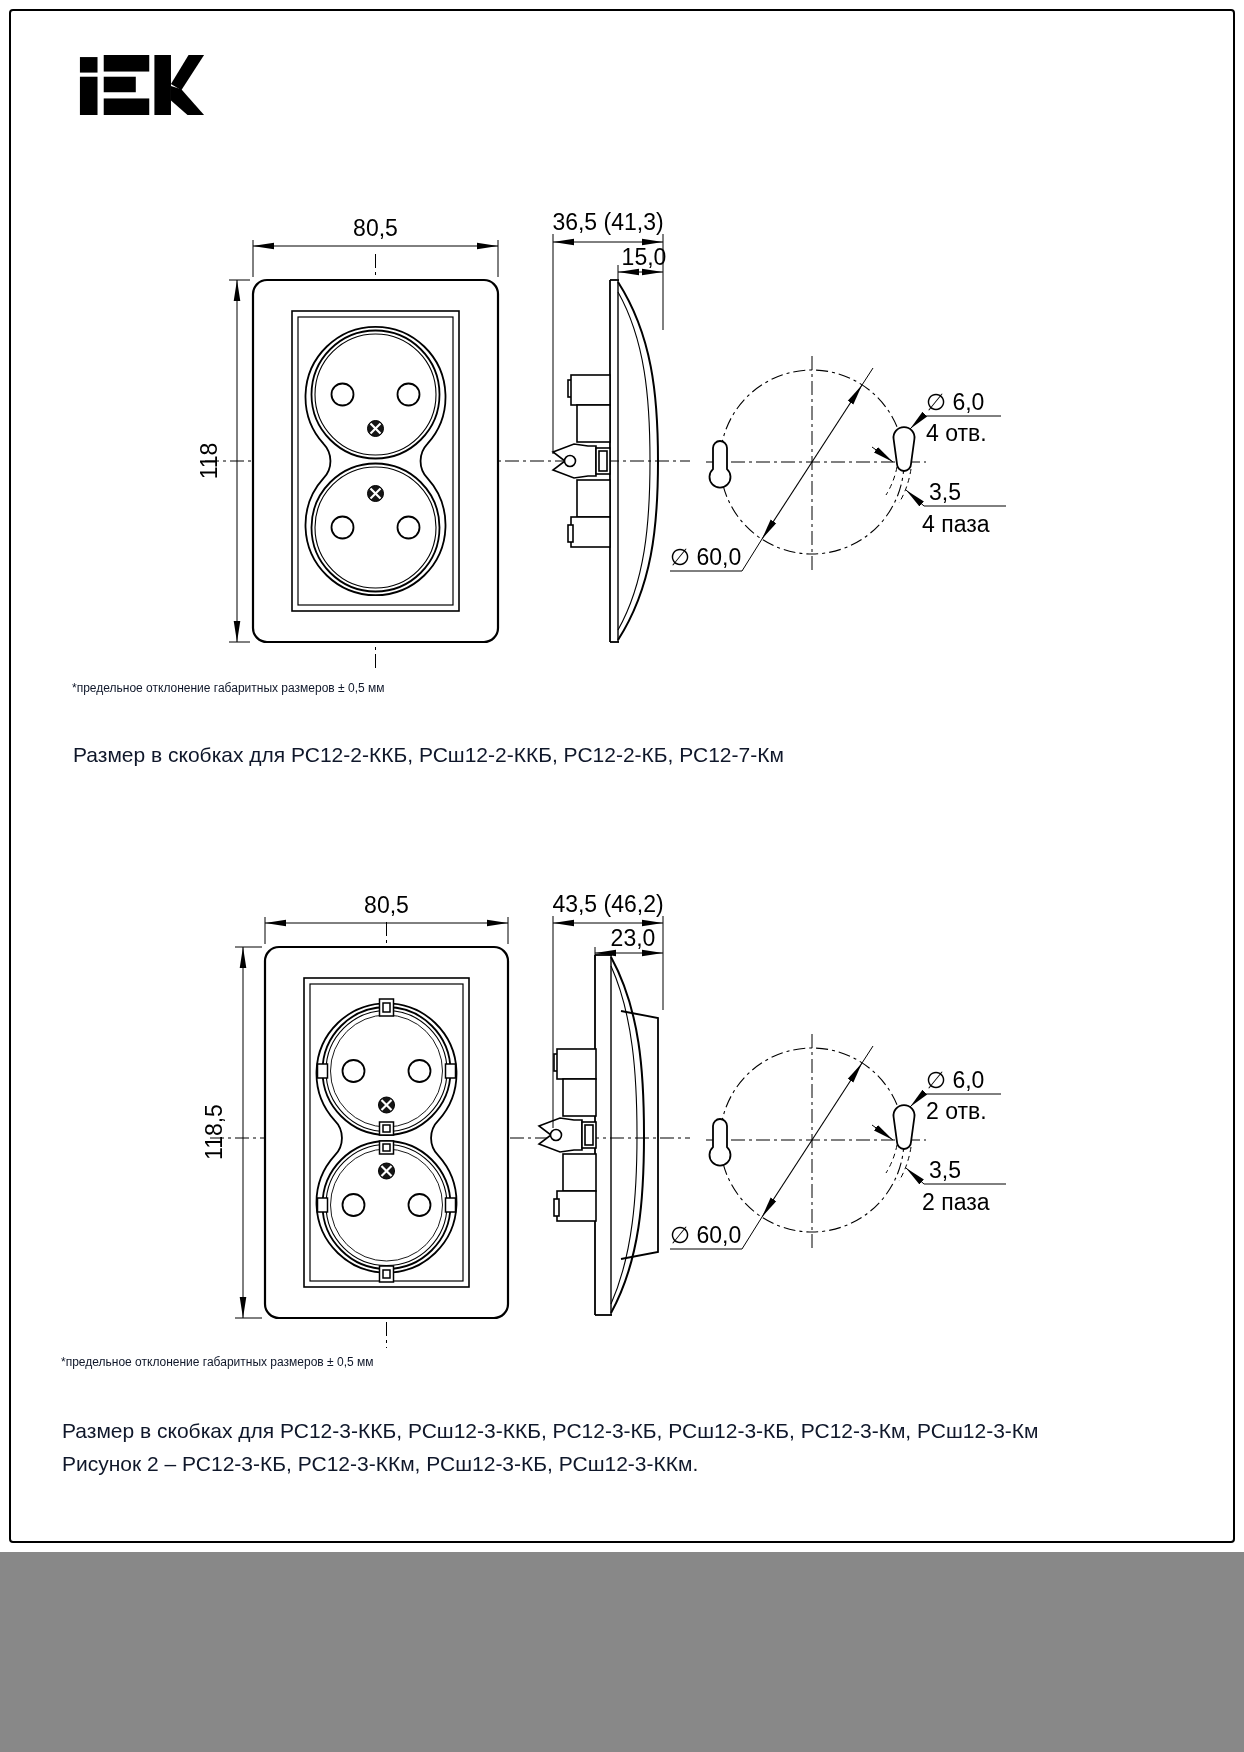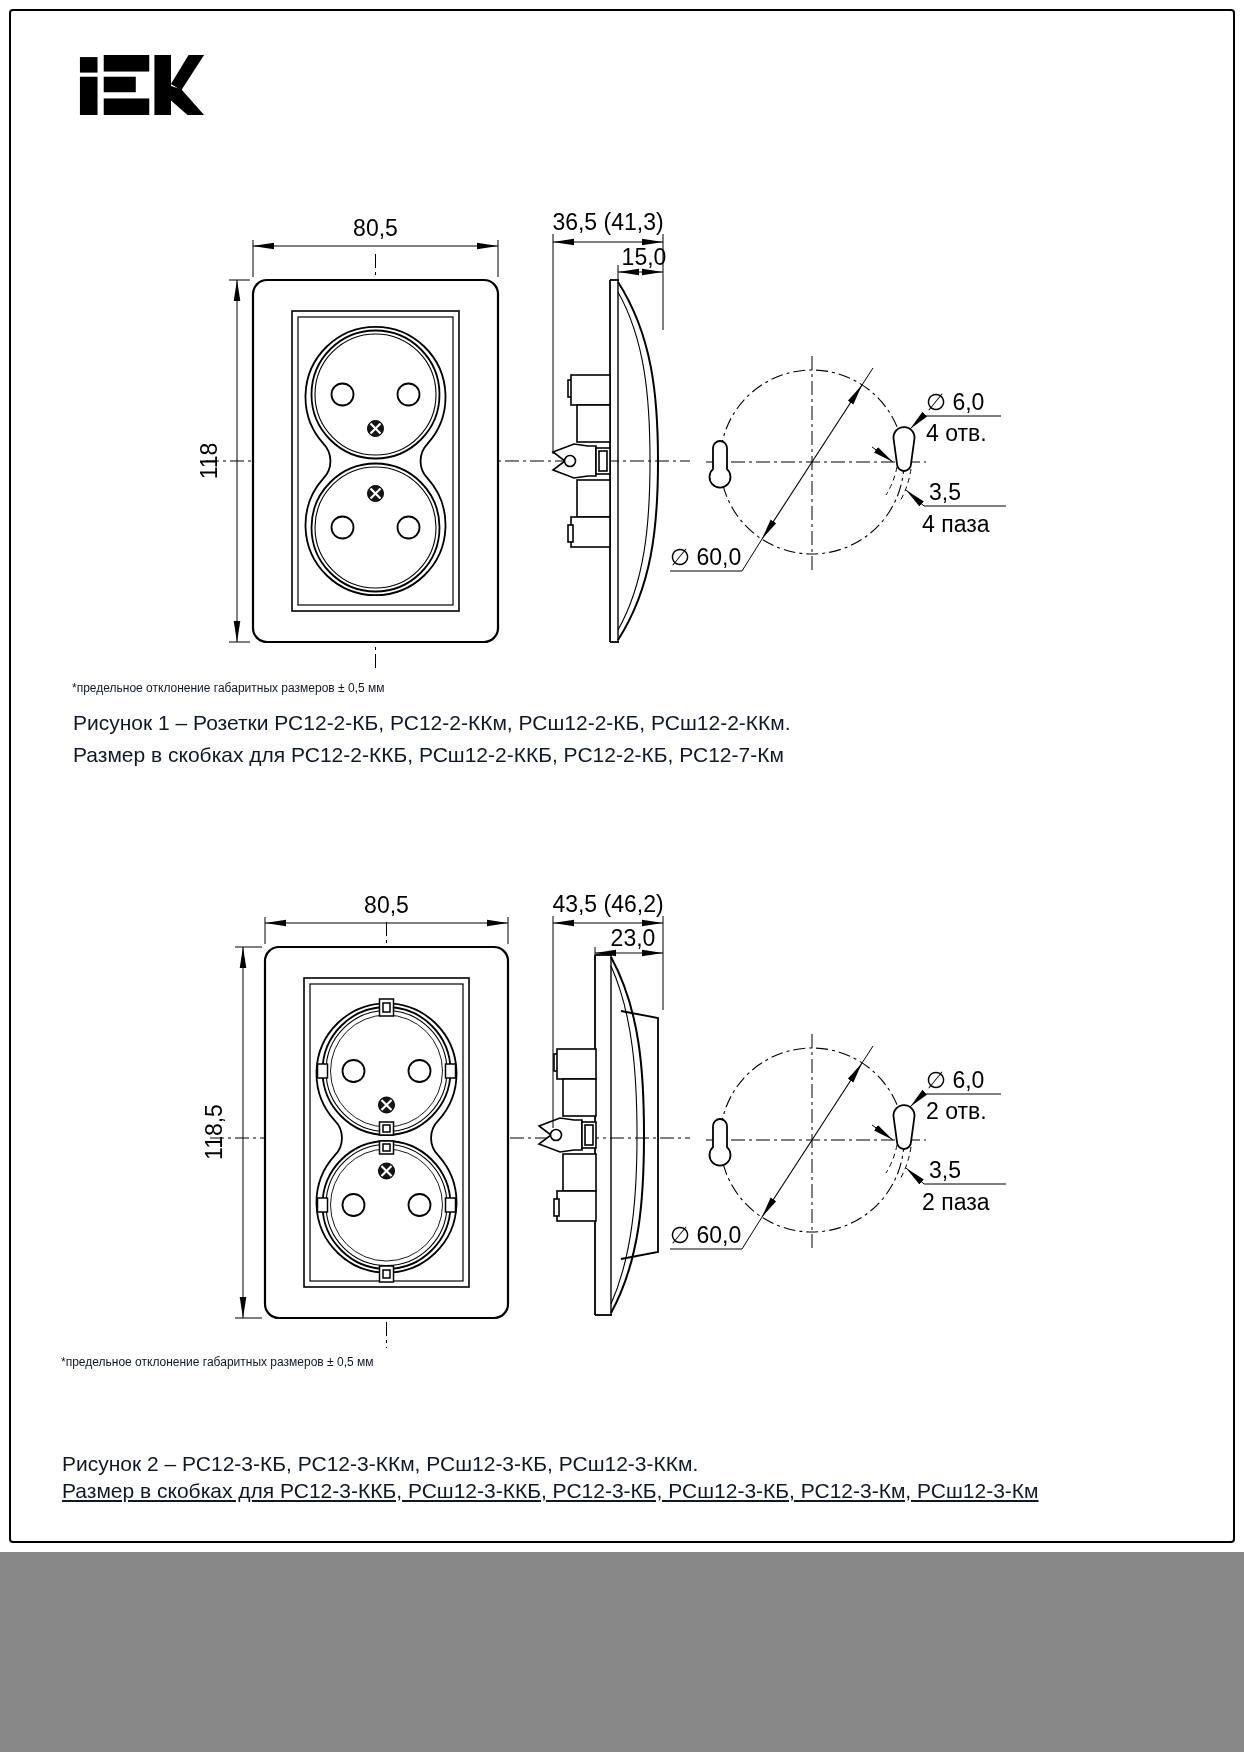--- a/index.html
+++ b/index.html
@@ -143,21 +143,20 @@
       <line x1="872" y1="277" x2="893" y2="292" stroke-width="1" marker-end="url(#arr)"></line>
     </g>
     <text x="670" y="395">∅ 60,0</text>
     <text x="926" y="240">∅ 6,0</text>
     <text x="926" y="271">4 отв.</text>
     <text x="929" y="330">3,5</text>
     <text x="922" y="362">4 паза</text>
   </svg>
 
   <div class="cap note" style="left:72px; top:681px;">*предельное отклонение габаритных размеров ± 0,5 мм</div>
-  <div class="cap capline" style="left:73px; top:711px;">Рисунок 1 – Розетки РС12-2-КБ, РС12-2-ККм, РСш12-2-КБ, РСш12-2-ККм.</div>
   <div class="cap capline" style="left:73px; top:743px;">Размер в скобках для РС12-2-ККБ, РСш12-2-ККБ, РС12-2-КБ, РС12-7-Км</div>
 
   <svg id="fig2svg" class="fig-svg" width="1244" height="520" viewBox="0 0 1244 520">
 
     <g fill="none" stroke="#000">
       <line x1="386.5" y1="62" x2="386.5" y2="488" stroke-width="1" stroke-dasharray="14 4 3 4"></line>
       <line x1="210" y1="278" x2="690" y2="278" stroke-width="1" stroke-dasharray="14 4 3 4"></line>
       <rect x="265" y="87" width="243" height="371" rx="14" stroke-width="2.2" fill="#fff"></rect>
       <rect x="304" y="118" width="165" height="309" stroke-width="1.6"></rect>
       <rect x="310" y="124" width="153" height="297" stroke-width="1.2"></rect>
@@ -240,14 +239,14 @@
     </g>
     <text x="670" y="383">∅ 60,0</text>
     <text x="926" y="228">∅ 6,0</text>
     <text x="926" y="259">2 отв.</text>
     <text x="929" y="318">3,5</text>
     <text x="922" y="350">2 паза</text>
   </svg>
 
   <div class="cap note" style="left:61px; top:1355px;">*предельное отклонение габаритных размеров ± 0,5 мм</div>
   <div class="cap capline" style="left:62px; top:1452px;">Рисунок 2 – РС12-3-КБ, РС12-3-ККм, РСш12-3-КБ, РСш12-3-ККм.</div>
-  <div class="cap capline" style="left:62px; top:1479px;text-decoration:underline;">Размер в скобках для РС12-3-ККБ, РСш12-3-ККБ, РС12-3-КБ, РСш12-3-КБ, РС12-3-Км, РСш12-3-Км</div>
+  <div class="cap capline" style="left:62px; top:1419px;">Размер в скобках для РС12-3-ККБ, РСш12-3-ККБ, РС12-3-КБ, РСш12-3-КБ, РС12-3-Км, РСш12-3-Км</div>
 </div>
 
 </body></html>

